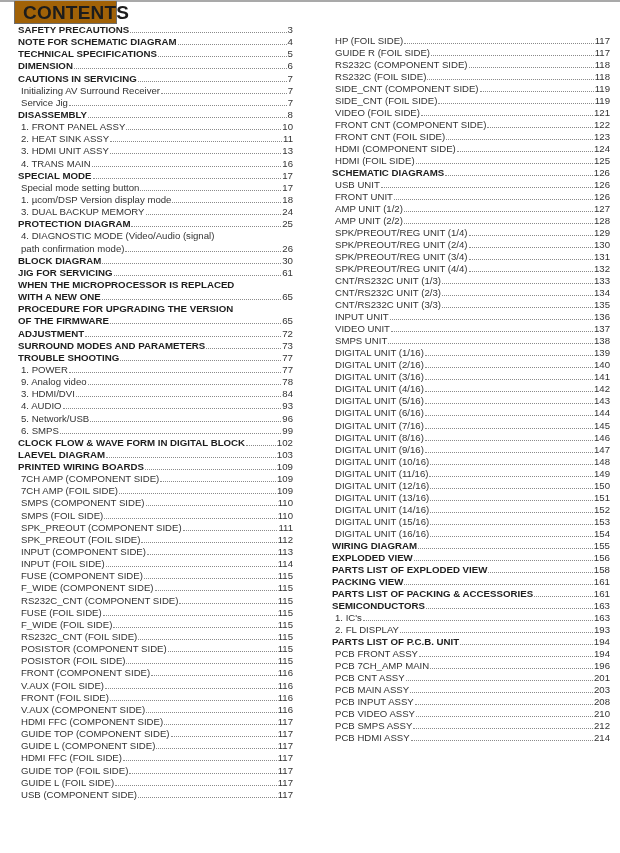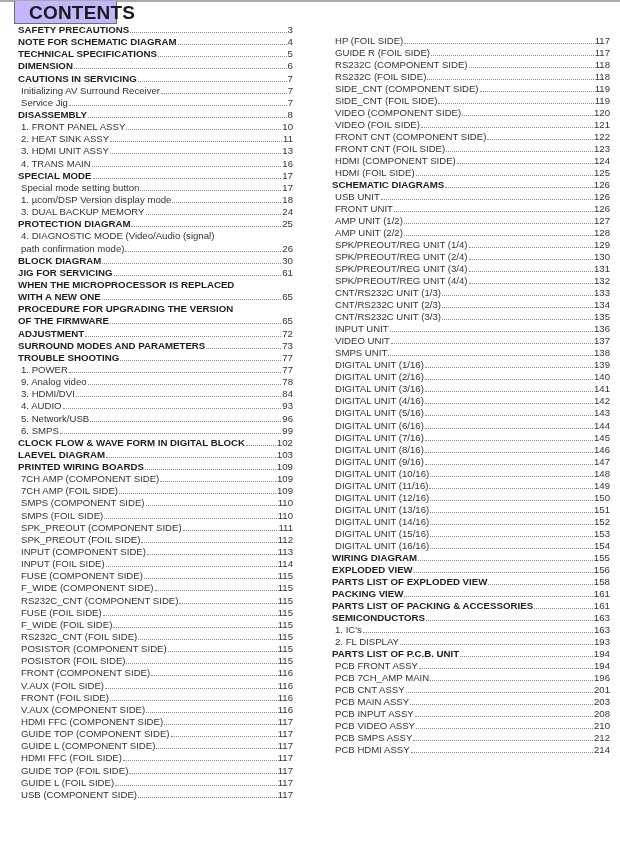--- a/index.html
+++ b/index.html
@@ -5,24 +5,24 @@
     html, body { margin: 0; padding: 0; background: #ffffff; }
     body {
       width: 620px; height: 853px; position: relative; overflow: hidden;
       font-family: "Liberation Sans", sans-serif; color: #2a2a2a;
     }
     .top-rule {
       position: absolute; left: 0; top: 0; width: 620px; height: 2px; background: #a9a9a9;
     }
     .title-box {
       position: absolute; left: 14px; top: 1px; width: 103px; height: 23px;
-      background: #c4b5fd; border: 1px solid #6e6e6e; border-top: none;
+      background: #a16207; border: 1px solid #6e6e6e; border-top: none;
       box-sizing: border-box;
       font-weight: bold; font-size: 19px; line-height: 23px; color: #1c1c1c;
-      padding-left: 14px; letter-spacing: 0.2px; text-align: center;
+      padding-left: 8px; letter-spacing: 0.2px; text-align: center;
     }
     .col {
       position: absolute; top: 24px;
     }
     .col-left { left: 18px; width: 275px; }
     .col-right { left: 332px; width: 278px; top: 35px; }
     .entry {
       display: flex; align-items: baseline; height: 12.15px; line-height: 12.15px;
       font-size: 9.6px; white-space: nowrap; overflow: hidden;
     }
@@ -383,25 +383,20 @@
       <span class="lbl">SIDE_CNT (COMPONENT SIDE)</span>
       <span class="dots"></span>
       <span class="pg">119</span>
     </div>
     <div class="entry sub">
       <span class="lbl">SIDE_CNT (FOIL SIDE)</span>
       <span class="dots"></span>
       <span class="pg">119</span>
     </div>
     <div class="entry sub">
-      <span class="lbl">VIDEO (COMPONENT SIDE)</span>
-      <span class="dots"></span>
-      <span class="pg">120</span>
-    </div>
-    <div class="entry sub">
       <span class="lbl">VIDEO (FOIL SIDE)</span>
       <span class="dots"></span>
       <span class="pg">121</span>
     </div>
     <div class="entry sub">
       <span class="lbl">FRONT CNT (COMPONENT SIDE)</span>
       <span class="dots"></span>
       <span class="pg">122</span>
     </div>
     <div class="entry sub">

